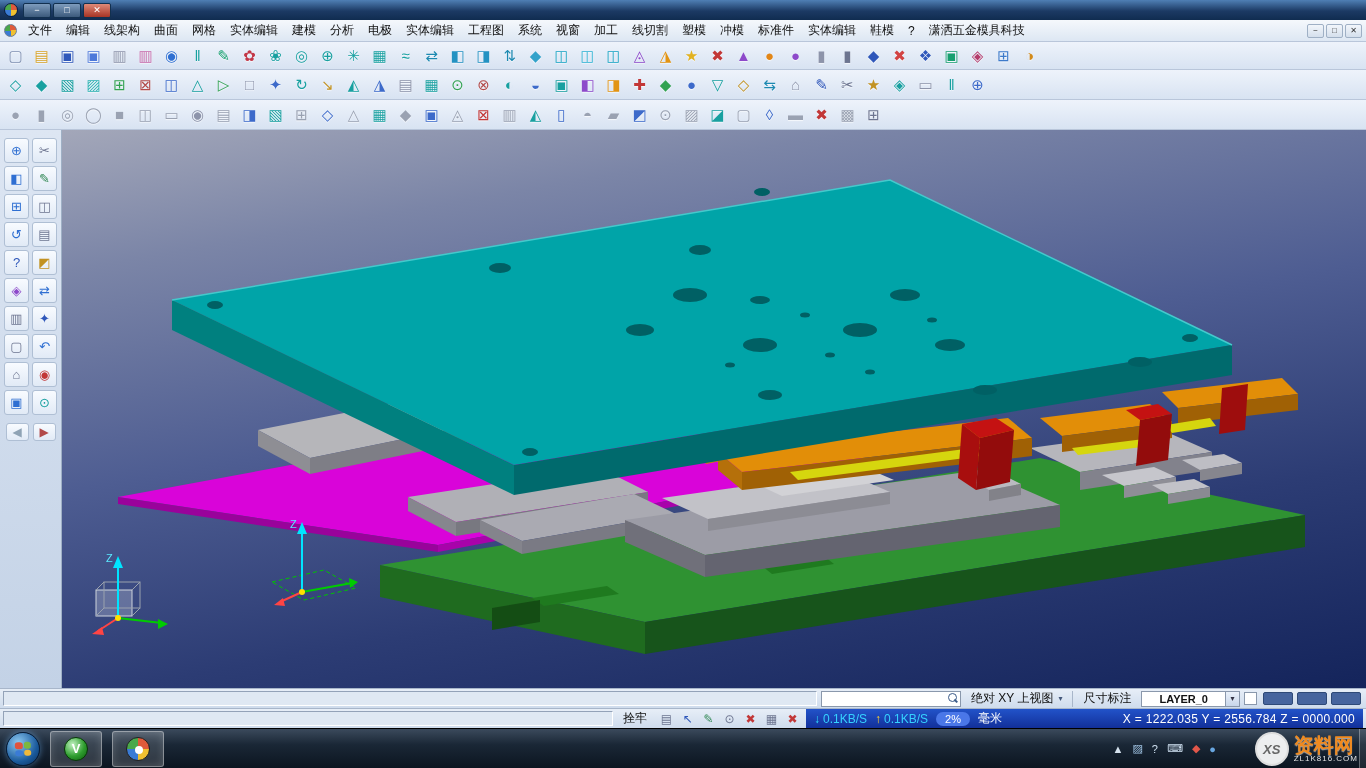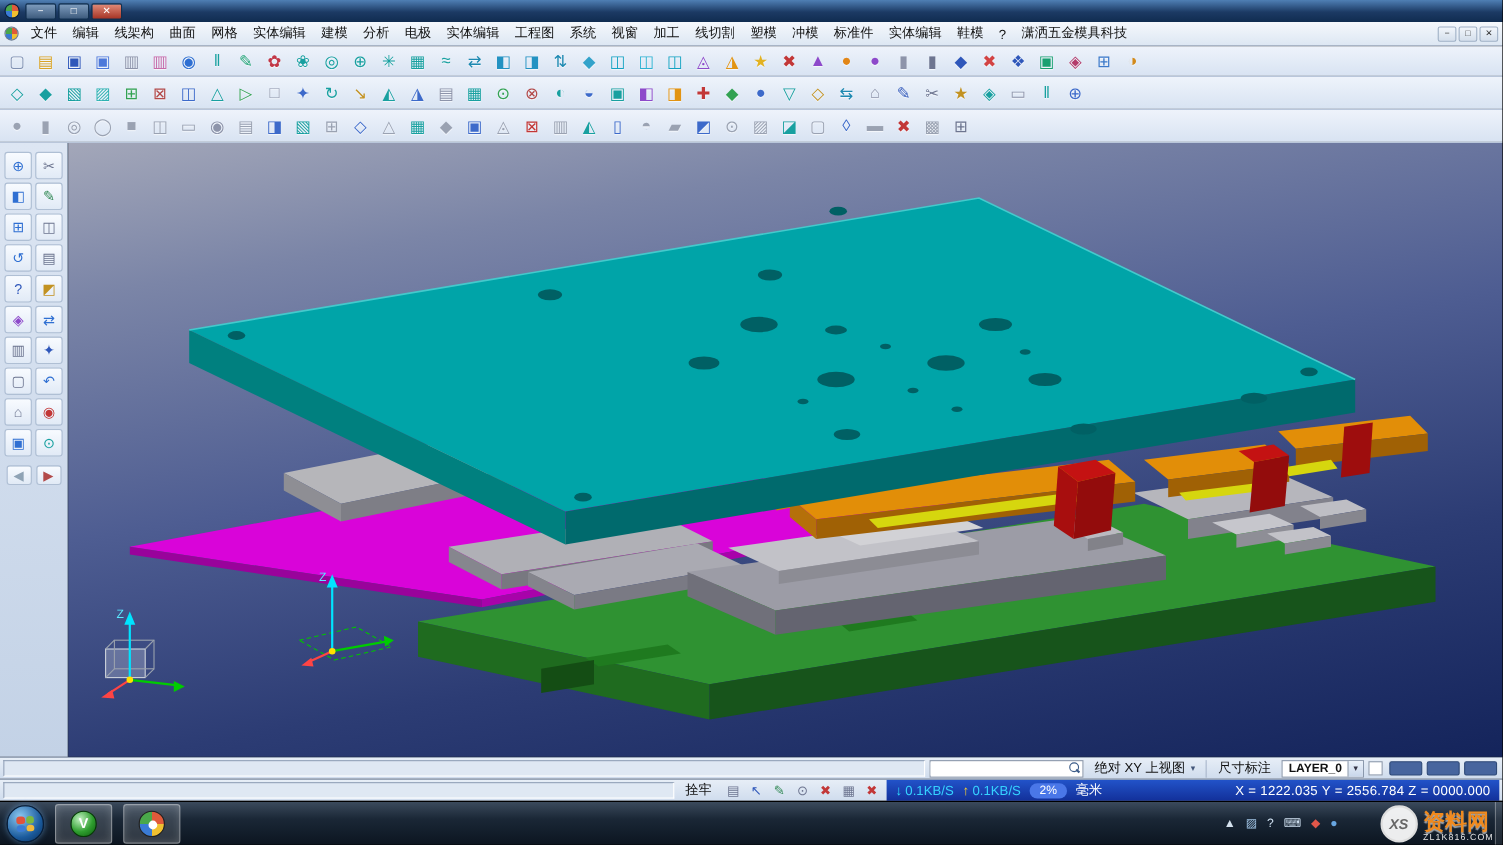--- a/index.html
+++ b/index.html
@@ -45,21 +45,21 @@
   .grow{flex:1}
   .searchbox{display:flex;align-items:center;width:140px;height:16px;background:#fff;border:1px solid #8a98ac}
   .searchbox input{flex:1;border:0;outline:0;font-size:11px;padding:0 3px;min-width:0;font-family:inherit}
   .mag{width:15px;height:15px;position:relative;flex:0 0 auto}
   .mag::before{content:"";position:absolute;left:3px;top:2px;width:7px;height:7px;border:1.5px solid #3a5a88;border-radius:50%}
   .mag::after{content:"";position:absolute;left:9px;top:9px;width:4px;height:1.5px;background:#3a5a88;transform:rotate(45deg)}
   .ddbtn{display:flex;align-items:center;gap:5px;padding:0 6px;height:18px;white-space:nowrap;cursor:default}
   .caret{font-size:8px;color:#44577a}
   .vsep{width:1px;height:16px;background:#a8b6ca}
   .layerbox{display:flex;align-items:center;height:16px;background:#fff;border:1px solid #8a98ac}
-  .layerbox b{font-size:11px;padding:0 5px;white-space:nowrap}
+  .layerbox b{font-size:11px;padding:0 17px;white-space:nowrap}
   .combo-arrow{width:14px;height:100%;display:flex;align-items:center;justify-content:center;background:linear-gradient(#eaf1fa,#c8d6ea);border-left:1px solid #8a98ac;font-size:8px;color:#334}
   .wswatch{width:13px;height:13px;background:#fff;border:1px solid #8a98ac}
   .swatch{width:30px;height:13px;border:1px solid #2f4a78;border-radius:2px;margin:0 2px}
   .s2icon{width:19px;height:17px;display:flex;align-items:center;justify-content:center;font-size:12px;cursor:default}
   .darkpanel{flex:1;align-self:stretch;background:linear-gradient(#2253c9,#12309a);display:flex;align-items:center;gap:8px;color:#fff;padding:0 8px;font-size:12px}
   .spd{display:flex;align-items:center;gap:3px;color:#35d2ff;white-space:nowrap}
   .arr-dn{color:#2ee0ff;font-weight:bold}
   .arr-up{color:#ffd22e;font-weight:bold}
   .chip{background:#4a77e8;border-radius:7px;height:14px;display:flex;align-items:center;padding:0 9px;font-size:11px}
   .coords{margin-left:auto;white-space:nowrap;letter-spacing:.3px}
@@ -70,21 +70,21 @@
   .flag{width:16px;height:14px;display:grid;grid-template-columns:1fr 1fr;grid-template-rows:1fr 1fr;gap:1px;transform:rotate(-3deg)}
   .flag span{border-radius:45% 45% 40% 40%}
   .fl1{background:#e0533d}.fl2{background:#7bb840}.fl3{background:#3a7bd5}.fl4{background:#f0b93c}
   .tbtn{width:52px;height:36px;background:rgba(255,255,255,.14);border:1px solid rgba(255,255,255,.42);border-radius:3px;display:flex;align-items:center;justify-content:center;box-shadow:inset 0 0 8px rgba(255,255,255,.18)}
   .visi-orb{width:24px;height:24px;border-radius:50%;background:radial-gradient(circle at 35% 30%,#c2f2c2,#2f9e2f 55%,#0c5c0c);color:#fff;font-weight:bold;font-size:13px;display:flex;align-items:center;justify-content:center;border:1px solid #063a06}
   .pin-orb{width:24px;height:24px;border-radius:50%;background:conic-gradient(#e05a3a 0 90deg,#f0c030 0 180deg,#3a7bd5 0 270deg,#4aa84a 0 360deg);border:1px solid #222;position:relative}
   .pin-orb::after{content:"";position:absolute;left:8px;top:8px;width:8px;height:8px;border-radius:50%;background:#fff}
   .tray{margin-left:auto;display:flex;align-items:center;gap:9px;padding-right:150px}
   .tray-ico{font-size:11px;cursor:default}
   .show-desktop{position:absolute;right:0;top:0;width:7px;height:100%;background:rgba(255,255,255,.08);border-left:1px solid rgba(255,255,255,.3)}
-  .watermark{position:absolute;right:8px;bottom:2px;display:flex;align-items:flex-end;gap:5px;z-index:5}
+  .watermark{position:absolute;right:8px;bottom:2px;display:flex;align-items:center;gap:5px;z-index:5}
   .wm-badge{width:34px;height:34px;border-radius:50%;background:rgba(255,255,255,.92);border:2px solid #ddd;color:#666;font-style:italic;font-weight:bold;font-size:13px;display:flex;align-items:center;justify-content:center}
   .wm-col{display:flex;flex-direction:column;line-height:1}
   .wm-label{color:#f08a1e;font-size:20px;font-weight:bold;text-shadow:0 1px 1px rgba(255,255,255,.6)}
   .wm-domain{color:#e4e4e4;font-size:8px;letter-spacing:1px}
 </style>
 </head>
 <body>
 
 <div class="screen">
 

